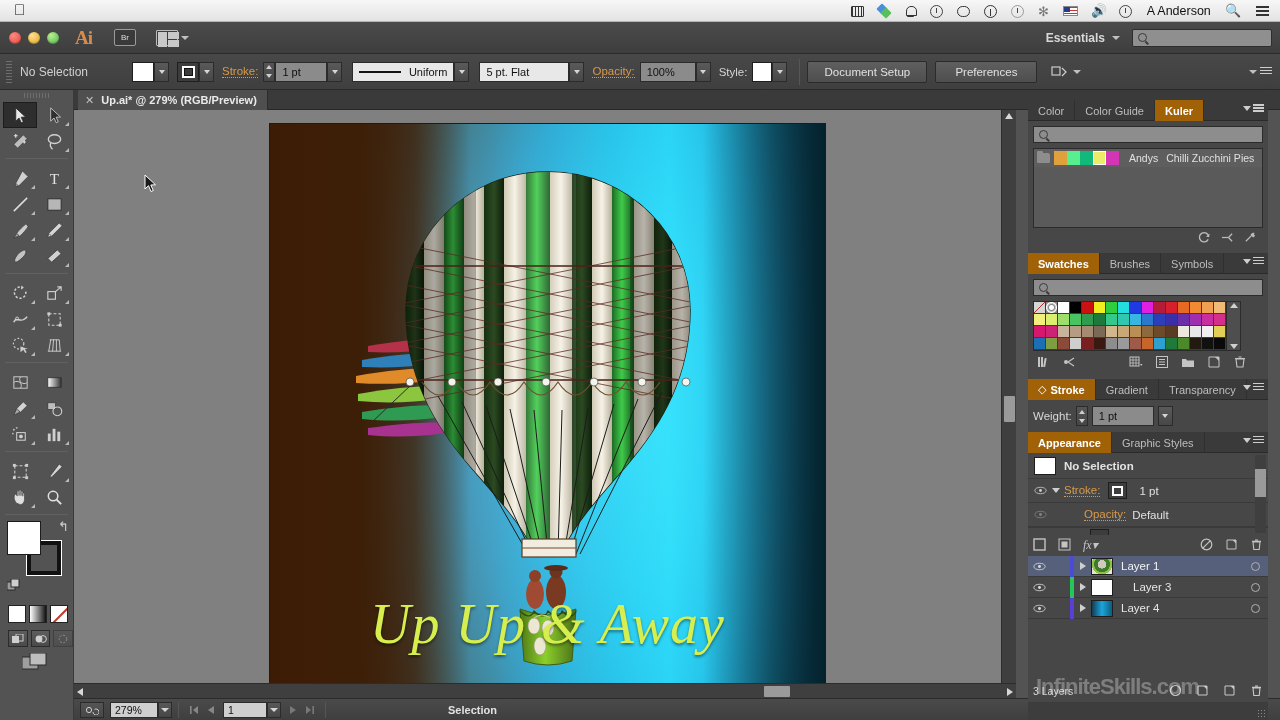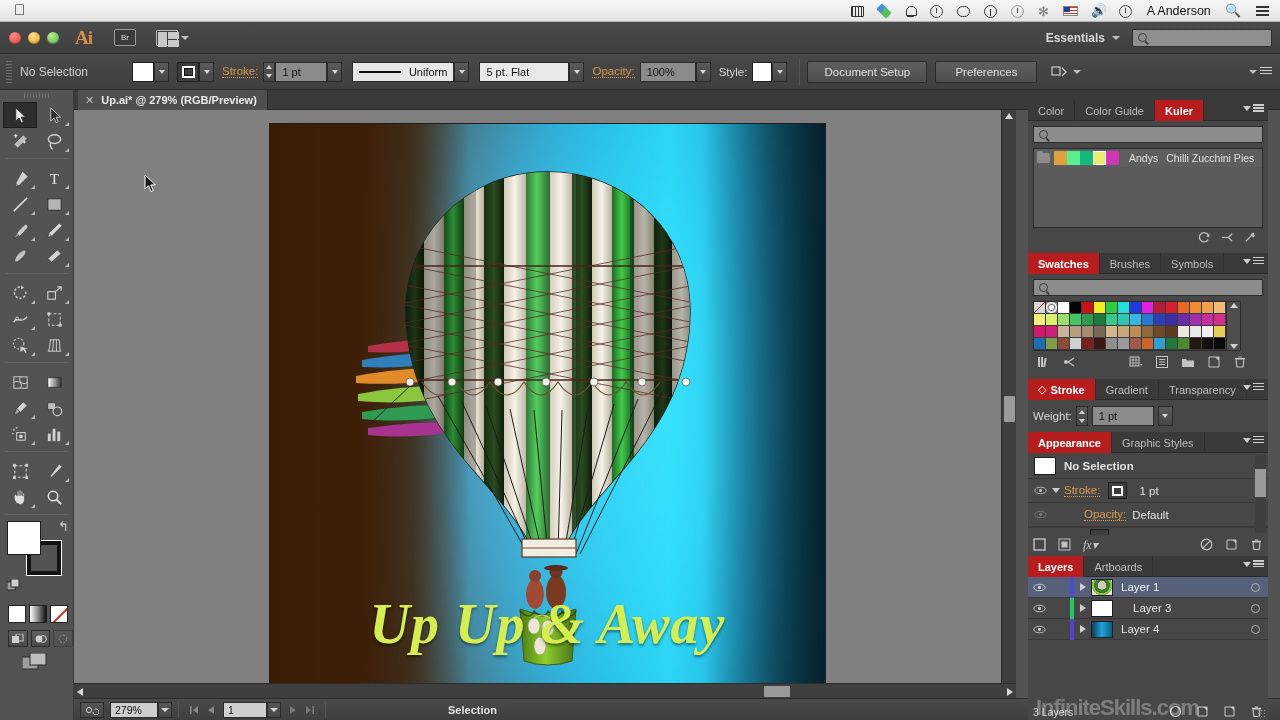--- a/index.html
+++ b/index.html
@@ -163,21 +163,21 @@
      overflow:hidden;}
   .ab-left{ position:absolute;left:0;top:0;width:36%;height:100%;
      background:linear-gradient(90deg,#3d1c05 0%,#3d1f07 45%,rgba(61,31,7,.75) 72%,rgba(45,40,25,0) 100%);}
   .ab-right{ position:absolute;right:0;top:0;width:22%;height:100%;
      background:linear-gradient(90deg,rgba(0,0,0,0) 0%,rgba(4,26,35,.55) 55%,#04222d 100%);}
 
   .balloon{ position:absolute; left:0; top:0; width:557px;height:563px;}
   .artText{ position:absolute; left:50%; top:468px; transform:translateX(-50%);
      font-family:"Liberation Serif",serif; font-style:italic; font-size:56px;
      color:#d7ef4e; white-space:nowrap; letter-spacing:1px;
-     text-shadow:0 2px 3px rgba(0,0,0,.45);font-weight:bold;}
+     text-shadow:0 2px 3px rgba(0,0,0,.45);}
 
   
   .vscroll{ position:absolute; top:110px; right:264px; width:15px; height:588px; background:#3f3f3f;
      border-left:1px solid #2c2c2c;}
   .hscroll{ position:absolute; bottom:22px; left:74px; width:942px; height:15px; background:#3f3f3f;
      border-top:1px solid #2c2c2c;}
   .thumb{ position:absolute; background:#9a9a9a; border-radius:1px;}
 
   
   .statusbar{ position:absolute; bottom:0; left:74px; width:1206px; height:22px;
@@ -187,21 +187,21 @@
      display:flex;align-items:center;padding-left:4px;}
   .st-dd{ width:14px;height:16px;background:linear-gradient(#585858,#464646);border:1px solid #2b2b2b;
      display:flex;align-items:center;justify-content:center;}
   .st-sel{ flex:0 0 auto; font-size:11px;font-weight:bold;color:#e2e2e2;}
 
   
   .panels{ position:absolute; top:100px; right:12px; width:240px; bottom:0; background:#3d3d3d;}
   .ptabs{ display:flex; height:21px; background:#3a3a3a; border-bottom:1px solid #2a2a2a; position:relative;}
   .ptab{ padding:0 10px; height:21px; display:flex;align-items:center; font-size:11px; color:#bdbdbd;
      border-right:1px solid #2f2f2f;}
-  .ptab.on{ background:#b91c1c; color:#fff; font-weight:bold;}
+  .ptab.on{ background:#a16207; color:#fff; font-weight:bold;}
   .pmenu{ position:absolute; right:4px; top:4px; display:flex; align-items:center; gap:2px;}
   .pmenu .ct{width:0;height:0;border-left:4px solid transparent;border-right:4px solid transparent;border-top:5px solid #cdcdcd;}
   .pmenu .ln{width:11px;height:8px;background:repeating-linear-gradient(180deg,#cdcdcd 0 1.5px,transparent 1.5px 3px);}
   .pbody{ background:#474747; padding:5px;}
   .psearch{ height:17px; background:#8d8d8d; border:1px solid #2b2b2b; display:flex;align-items:center;
      padding-left:5px; }
   .kuler-list{ background:#5a5a5a; border:1px solid #2b2b2b; margin-top:5px; height:80px; }
   .kuler-row{ display:flex; align-items:center; height:18px; background:#5e5e5e; padding:0 3px; }
   .kfolder{ width:13px;height:10px;background:#8d8d8d;border-radius:1px 2px 1px 1px;margin-right:4px;position:relative;}
   .kfolder:before{content:"";position:absolute;left:0;top:-2px;width:6px;height:3px;background:#8d8d8d;border-radius:1px;}
@@ -1153,28 +1153,20 @@
         <span>
           <svg width="13" height="13" viewBox="0 0 13 13">
               <path d="M3 4 L10 4 L9.2 11.5 L3.8 11.5 Z" fill="none" stroke="#c4c4c4" stroke-width="1.1"></path>
               <path d="M2 3.4 L11 3.4 M5 2 L8 2" stroke="#c4c4c4" stroke-width="1.1"></path>
             </svg>
         </span>
       </div>
     </div>
 
     <div>
-      <div class="ptabs">
-        <div class="ptab on">Layers</div>
-        <div class="ptab">Artboards</div>
-        <div class="pmenu">
-            <span class="ct"></span>
-            <span class="ln"></span>
-          </div>
-      </div>
 
       <div style="background:#474747;height:124px;position:relative;">
         <div class="layerrow sel">
           <span class="eye" style="width:22px">
             <svg viewBox="0 0 16 10" width="14" height="9">
                 <ellipse cx="8" cy="5" rx="7" ry="4" fill="none" stroke="#dddddd" stroke-width="1"></ellipse>
                 <circle cx="8" cy="5" r="1.8" fill="#dddddd"></circle>
               </svg>
           </span>
           <span style="width:20px"></span>

